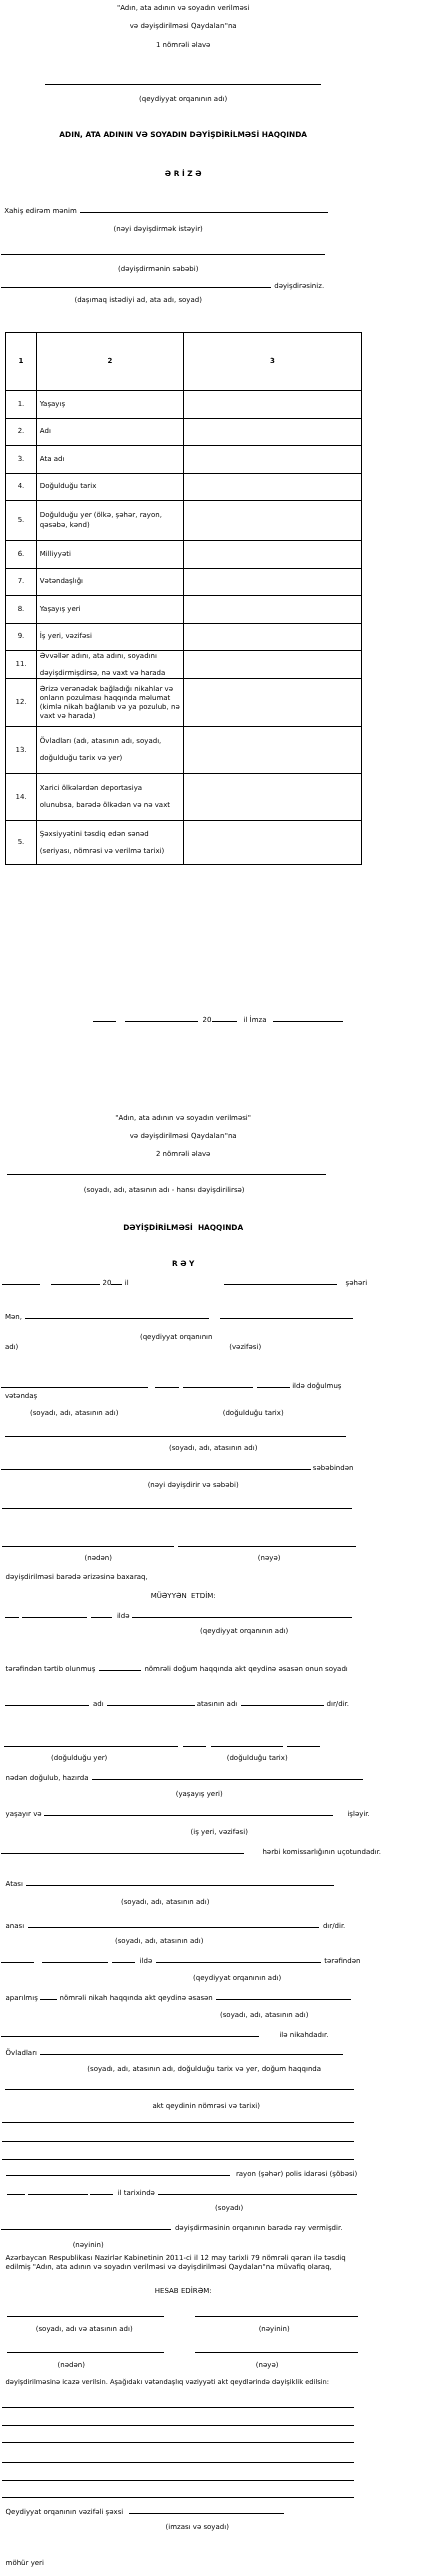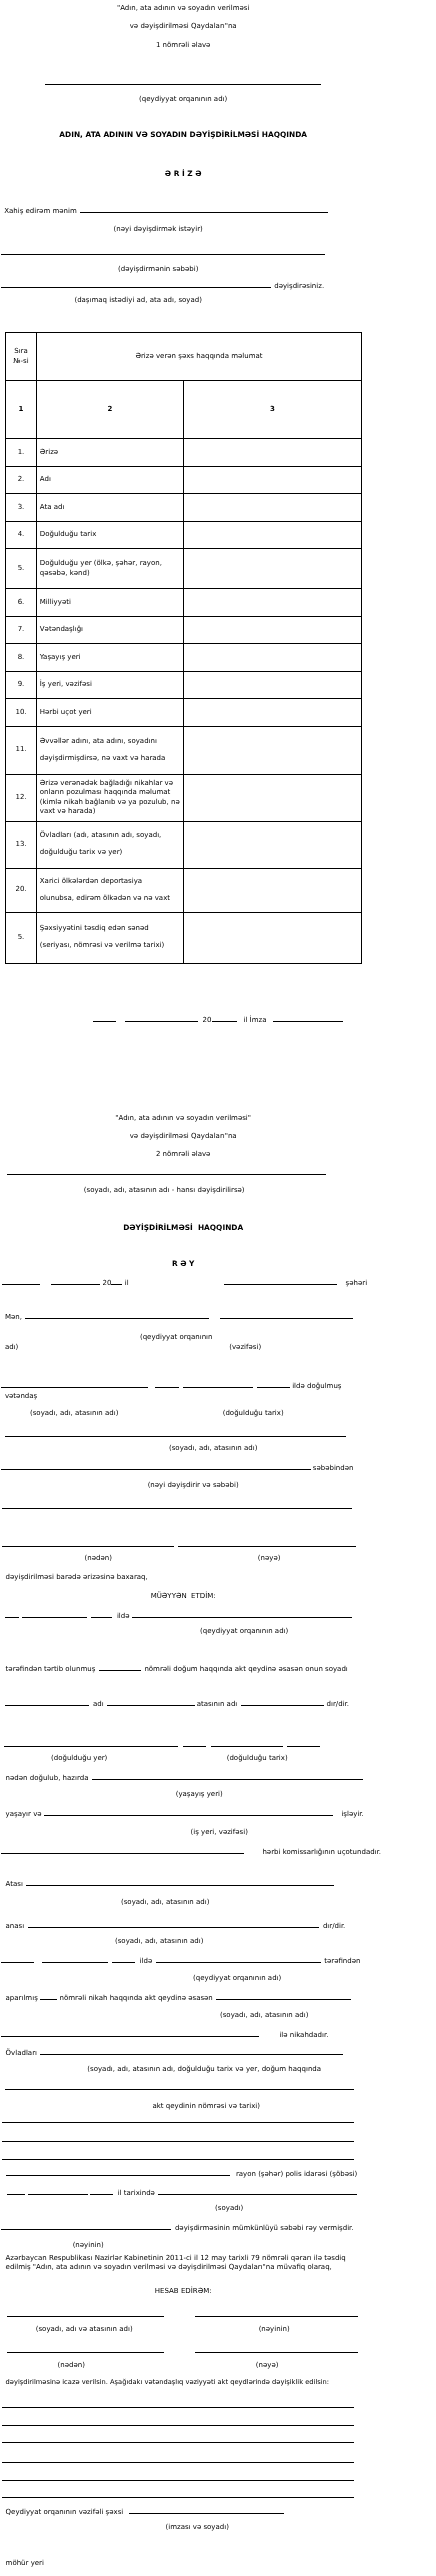--- a/index.html
+++ b/index.html
@@ -63,39 +63,32 @@
     <span class="at" style="left:134px">(daşımaq istədiyi ad, ata adı, soyad)</span>
   </div>
 
 <table class="tbl">
   <colgroup>
       <col style="width:31px">
       <col style="width:147px">
       <col style="width:178px">
     </colgroup>
   <thead>
-    <tr class="h1">
-      <td>
-          <span class="blk">Sıra</span>
-          <span class="blk">№-si</span>
-        </td>
-      <td class="cc" colspan="2">Ərizə verən şəxs haqqında məlumat</td>
-    </tr>
     <tr class="h2">
       <td class="cc b">1</td>
       <td class="cc b">2</td>
       <td class="cc b">3</td>
     </tr>
   </thead>
   <tbody>
 
       <tr>
         <td class="cc">1.</td>
         <td>
-          <span class="l1">Ərizə</span>
+          <span class="l1">Yaşayış</span>
         </td>
         <td></td>
       </tr>
 
       <tr>
         <td class="cc">2.</td>
         <td>
           <span class="l1">Adı</span>
         </td>
         <td></td>
@@ -150,27 +143,20 @@
       </tr>
 
       <tr>
         <td class="cc">9.</td>
         <td>
           <span class="l1">İş yeri, vəzifəsi</span>
         </td>
         <td></td>
       </tr>
 
-      <tr>
-        <td class="cc">10.</td>
-        <td>
-          <span class="l1">Hərbi uçot yeri</span>
-        </td>
-        <td></td>
-      </tr>
 
       <tr>
         <td class="cc">11.</td>
         <td>
           <span class="l1">Əvvəllər adını, ata adını, soyadını</span>
           <span class="l2">dəyişdirmişdirsə, nə vaxt və harada</span>
         </td>
         <td></td>
       </tr>
 
@@ -185,24 +171,24 @@
       <tr>
         <td class="cc">13.</td>
         <td>
           <span class="l1">Övladları (adı, atasının adı, soyadı,</span>
           <span class="l2">doğulduğu tarix və yer)</span>
         </td>
         <td></td>
       </tr>
 
       <tr>
-        <td class="cc">20.</td>
+        <td class="cc">14.</td>
         <td>
           <span class="l1">Xarici ölkələrdən deportasiya</span>
-          <span class="l2">olunubsa, edirəm ölkədən və nə vaxt</span>
+          <span class="l2">olunubsa, barədə ölkədən və nə vaxt</span>
         </td>
         <td></td>
       </tr>
 
       <tr>
         <td class="cc">5.</td>
         <td>
           <span class="l1">Şəxsiyyətini təsdiq edən sənəd</span>
           <span class="l2">(seriyası, nömrəsi və verilmə tarixi)</span>
         </td>
@@ -259,21 +245,21 @@
 <div class="ln" style="top:1699px"><span class="bl" style="width:84px;margin-left:0.7px"></span><span style="margin-left:4.2px">adı</span><span class="bl" style="width:88px;margin-left:3.5px"></span><span style="margin-left:1.4px">atasının adı</span><span class="bl" style="width:83px;margin-left:3.5px"></span><span style="margin-left:2.8px">dır/dir.</span></div>
 <div class="ln" style="top:1740px"><span class="bl" style="width:174px;margin-left:-0.7px"></span><span class="bl" style="width:23px;margin-left:5.6px"></span><span class="bl" style="width:72px;margin-left:5px"></span><span class="bl" style="width:33px;margin-left:4.2px"></span></div>
 <div class="ln" style="top:1754px">
     <span class="at" style="left:75px">(doğulduğu yer)</span>
     <span class="at" style="left:253px">(doğulduğu tarix)</span>
   </div>
 <div class="ln" style="top:1773px;padding-left:1.4px"><span>nədən doğulub, hazırda</span><span class="bl" style="width:271px;margin-left:3.5px"></span></div>
 <div class="ln" style="top:1790px">
     <span class="at" style="left:195px">(yaşayış yeri)</span>
   </div>
-<div class="ln" style="top:1809px;padding-left:1.4px"><span>yaşayır və</span><span class="bl" style="width:289px;margin-left:2.8px"></span><span style="margin-left:8px">işləyir.</span></div>
+<div class="ln" style="top:1809px;padding-left:1.4px"><span>yaşayır və</span><span class="bl" style="width:289px;margin-left:2.8px"></span><span style="margin-left:14px">işləyir.</span></div>
 <div class="ln" style="top:1828px">
     <span class="at" style="left:215px">(iş yeri, vəzifəsi)</span>
   </div>
 <div class="ln" style="top:1847px"><span class="bl" style="width:243px;margin-left:-2.8px"></span><span style="margin-left:18px">hərbi komissarlığının uçotundadır.</span></div>
 <div class="ln" style="top:1879px;padding-left:1.4px"><span>Atası</span><span class="bl" style="width:308px;margin-left:3.5px"></span></div>
 <div class="ln" style="top:1898px">
     <span class="at" style="left:161px">(soyadı, adı, atasının adı)</span>
   </div>
 <div class="ln" style="top:1921px;padding-left:1.4px"><span>anası</span><span class="bl" style="width:291px;margin-left:4.2px"></span><span style="margin-left:3.5px">dır/dir.</span></div>
 <div class="ln" style="top:1937px">
@@ -297,21 +283,21 @@
     <span class="at" style="left:202px">akt qeydinin nömrəsi və tarixi)</span>
   </div>
 <div class="ln" style="top:2116px"><span class="bl" style="width:352px;margin-left:-2.1px"></span></div>
 <div class="ln" style="top:2135px"><span class="bl" style="width:352px;margin-left:-2.1px"></span></div>
 <div class="ln" style="top:2153px"><span class="bl" style="width:352px;margin-left:-2.1px"></span></div>
 <div class="ln" style="top:2169px;padding-left:1.4px"><span class="bl" style="width:224px"></span><span style="margin-left:6.3px">rayon (şəhər) polis idarəsi (şöbəsi)</span></div>
 <div class="ln" style="top:2188px"><span class="bl" style="width:17.6px;margin-left:2.8px"></span><span class="bl" style="width:60px;margin-left:3.5px"></span><span class="bl" style="width:22.5px;margin-left:2.1px"></span><span style="margin-left:5px">il tarixində</span><span class="bl" style="width:199px;margin-left:3.5px"></span></div>
 <div class="ln" style="top:2204px">
     <span class="at" style="left:225px">(soyadı)</span>
   </div>
-<div class="ln" style="top:2223px"><span class="bl" style="width:170px;margin-left:-2.8px"></span><span style="margin-left:3.5px">dəyişdirməsinin mümkünlüyü səbəbi rəy vermişdir.</span></div>
+<div class="ln" style="top:2223px"><span class="bl" style="width:170px;margin-left:-2.8px"></span><span style="margin-left:3.5px">dəyişdirməsinin orqanının barədə rəy vermişdir.</span></div>
 <div class="ln" style="top:2241px">
     <span class="at" style="left:84px">(nəyinin)</span>
   </div>
 <div class="ln wrap" style="top:2254px;padding-left:1.4px">Azərbaycan Respublikası Nazirlər Kabinetinin 2011-ci il 12 may tarixli 79 nömrəli qərarı ilə təsdiq edilmiş "Adın, ata adının və soyadın verilməsi və dəyişdirilməsi Qaydaları"na müvafiq olaraq,</div>
 <div class="ln c" style="top:2287px">HESAB EDİRƏM:</div>
 <div class="ln" style="top:2310px"><span class="bl" style="width:157px;margin-left:2.8px"></span><span class="ab" style="left:191px"><span class="bl" style="width:163px"></span></span></div>
 <div class="ln" style="top:2325px">
     <span class="at" style="left:80px">(soyadı, adı və atasının adı)</span>
     <span class="at" style="left:270px">(nəyinin)</span>
   </div>

